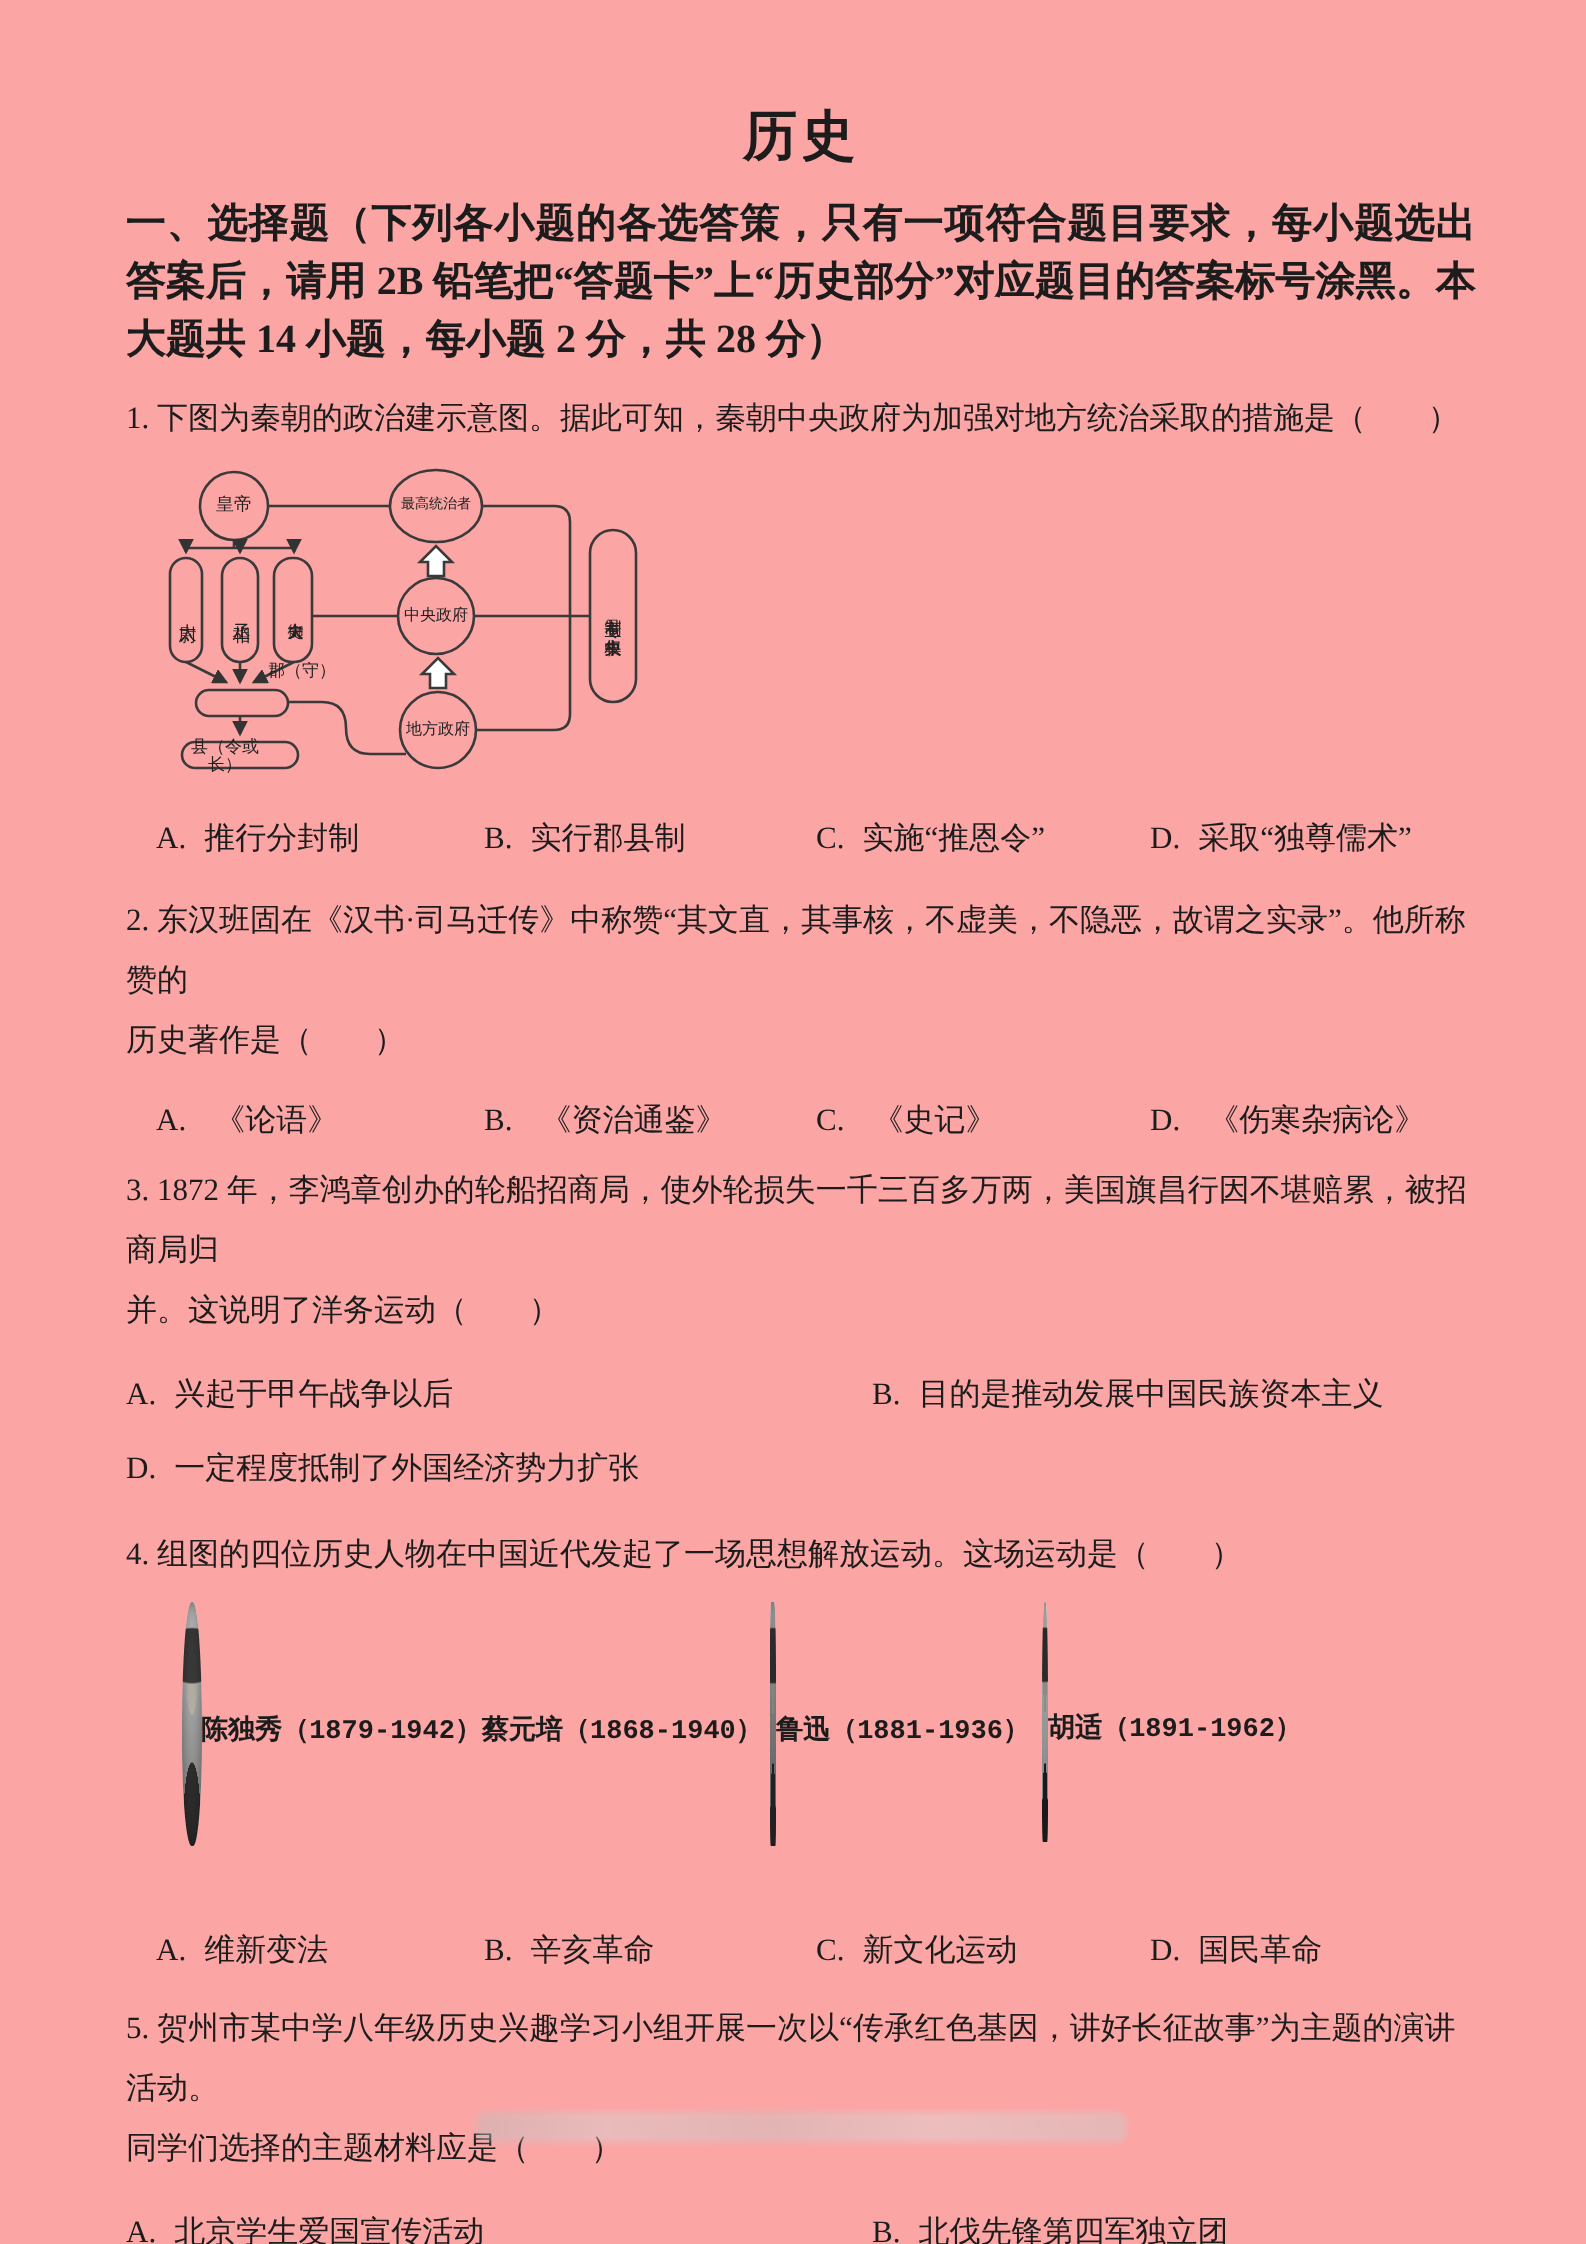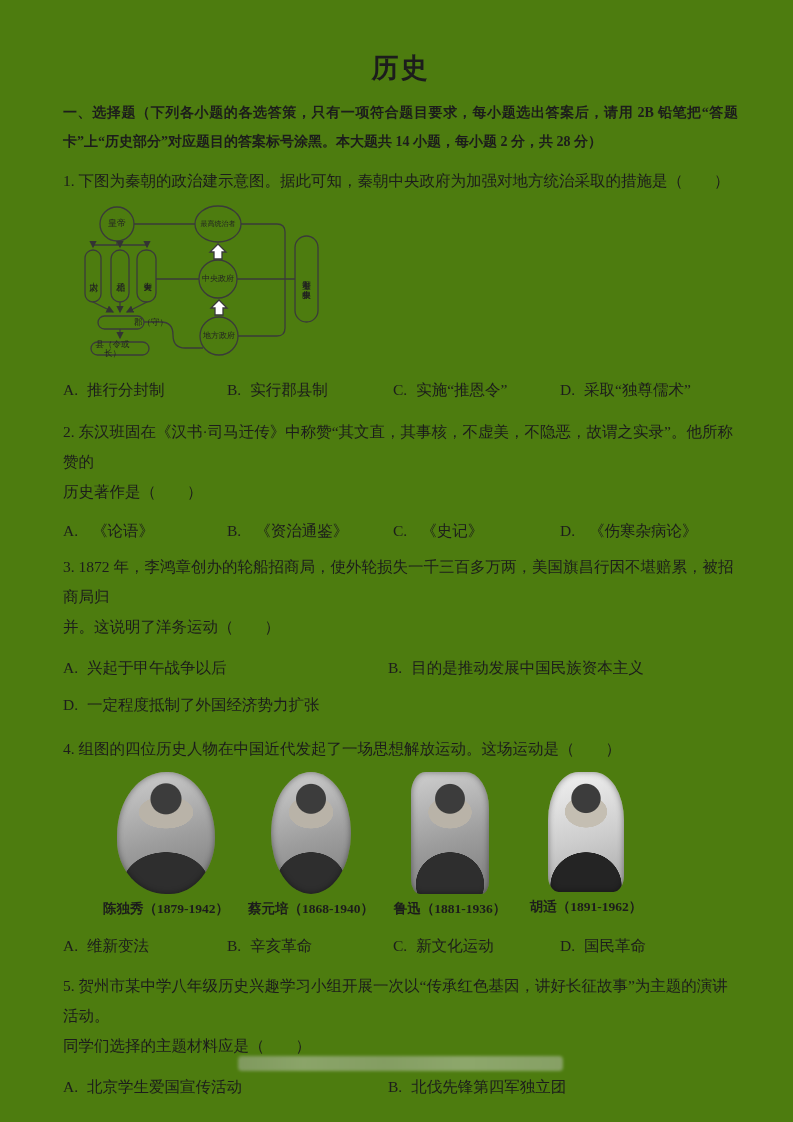--- a/index.html
+++ b/index.html
@@ -1,50 +1,52 @@
 <!DOCTYPE html>
 <html><head>
 <meta charset="utf-8">
 <style>
   html,body{margin:0;padding:0;background:#e8e8e8;}
   .page{
     position:relative;
     width:793px;height:1122px;
     margin:0 auto;
-    background:#4d7c0f;
+    background:#fca5a5;
     font-family:"Liberation Serif","DejaVu Serif",serif;
     color:#1c1c1c;
     overflow:hidden;
   }
   .content{position:absolute;left:63px;right:55px;top:0;}
   .doc-title{
     margin-top:50px;
     text-align:center;
     font-size:27px;font-weight:bold;
     letter-spacing:2px;
   }
   .intro{
     margin-top:12px;
-    font-size:14px;font-weight:bold;
+    font-size:20px;font-weight:bold;
     line-height:29px;
     text-align:justify;
   }
   .stem{font-size:15.5px;line-height:30px;}
   .q{margin-top:10px;}
   .opts4{
     display:grid;
     grid-template-columns:164px 166px 167px 1fr;
     font-size:15.5px;
     margin-top:8px;
+    margin-left:15px;
   }
   .opts2{
     display:grid;
     grid-template-columns:325px 1fr;
     font-size:15.5px;
     margin-top:16px;
+    gap:48px;
   }
   .opt .letter{margin-right:9px;}
   .opt.wide .letter{margin-right:14px;}
 
   
   .diagram{
     position:relative;
     width:335px;height:168px;
     margin:8px 0 4px 0;
   }
@@ -62,21 +64,21 @@
     text-orientation:upright;
     letter-spacing:1px;
   }
 
   
   .portrait-row{
     position:relative;
     height:152px;
     margin-top:8px;
   }
-  .fig{position:absolute;top:0;display:flex;flex-direction:column;align-items:center;}
+  .fig{position:absolute;top:0;display:flex;flex-direction:row;align-items:center;font-family:Liberation Mono, monospace;}
   .photo{
     position:relative;
     background:
       radial-gradient(circle at 50% 22%, #3c3c3c 0 14%, rgba(0,0,0,0) 15%),
       radial-gradient(ellipse 46% 22% at 50% 33%, #b9b3a8 0 60%, rgba(0,0,0,0) 61%),
       radial-gradient(ellipse 70% 42% at 50% 92%, #2e2e2e 0 62%, rgba(0,0,0,0) 63%),
       linear-gradient(165deg,#cfcfcf 0%,#9d9d9d 55%,#7c7c7c 100%);
     box-shadow:inset 0 0 6px rgba(0,0,0,.45);
   }
   .ph1{width:98px;height:122px;border-radius:50% 48% 46% 50%/52% 54% 46% 44%;}
@@ -158,21 +160,21 @@
           <path d="M178,20 H214 Q222,20 222,28 V124 Q222,132 214,132 H175"></path>
           <line x1="174" y1="75" x2="232" y2="75"></line>
           <rect x="232" y="32" width="23" height="86" rx="11.5"></rect>
         </g>
       </svg>
       <div class="dlabel" style="left:37px;top:11px;width:34px;height:18px;font-size:9px;">皇帝</div>
       <div class="dlabel" style="left:133px;top:13px;width:44px;height:14px;font-size:7px;">最高统治者</div>
       <div class="dlabel vert" style="left:22px;top:46px;width:16px;height:52px;font-size:9px;">太尉</div>
       <div class="dlabel vert" style="left:48px;top:46px;width:18px;height:52px;font-size:9px;">丞相</div>
       <div class="dlabel vert" style="left:74px;top:46px;width:19px;height:52px;font-size:8px;letter-spacing:0;">御史大夫</div>
-      <div class="dlabel" style="left:35px;top:112px;width:46px;height:13px;font-size:8.5px;padding-left:30px;">郡（守）</div>
+      <div class="dlabel" style="left:35px;top:96px;width:46px;height:13px;font-size:8.5px;padding-left:30px;">郡（守）</div>
       <div class="dlabel" style="left:28px;top:138px;width:43px;height:13px;font-size:8.5px;">县（令或长）</div>
       <div class="dlabel" style="left:136px;top:66px;width:38px;height:18px;font-size:8px;">中央政府</div>
       <div class="dlabel" style="left:137px;top:123px;width:38px;height:18px;font-size:8px;">地方政府</div>
       <div class="dlabel vert" style="left:232px;top:32px;width:23px;height:86px;font-size:8.5px;letter-spacing:0;">君主专制 中央集权</div>
     </div>
 
     <div class="opts4">
       <span class="opt"><span class="letter">A.</span><span>推行分封制</span></span>
       <span class="opt"><span class="letter">B.</span><span>实行郡县制</span></span>
       <span class="opt"><span class="letter">C.</span><span>实施“推恩令”</span></span>

